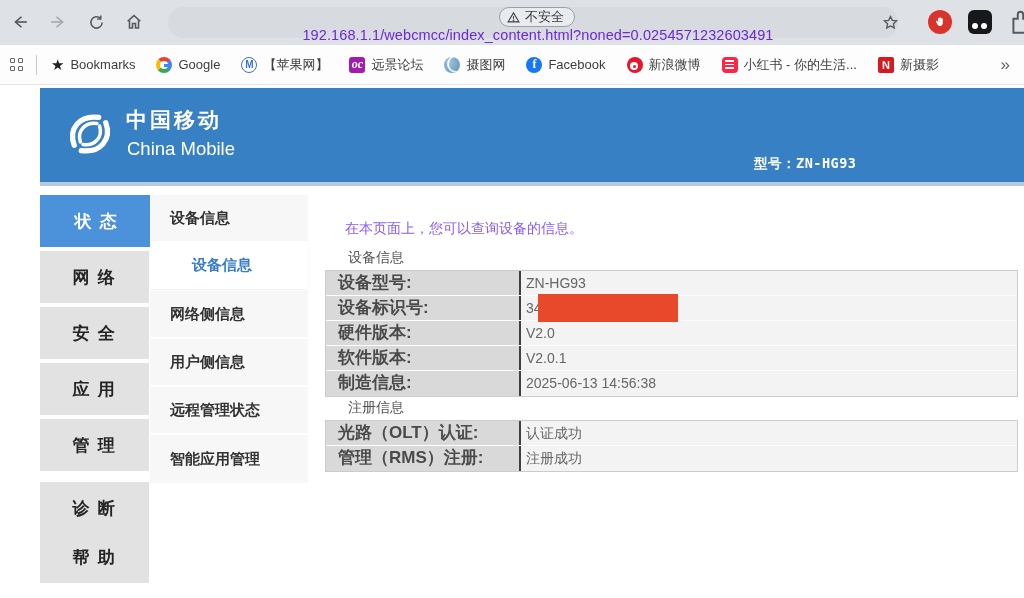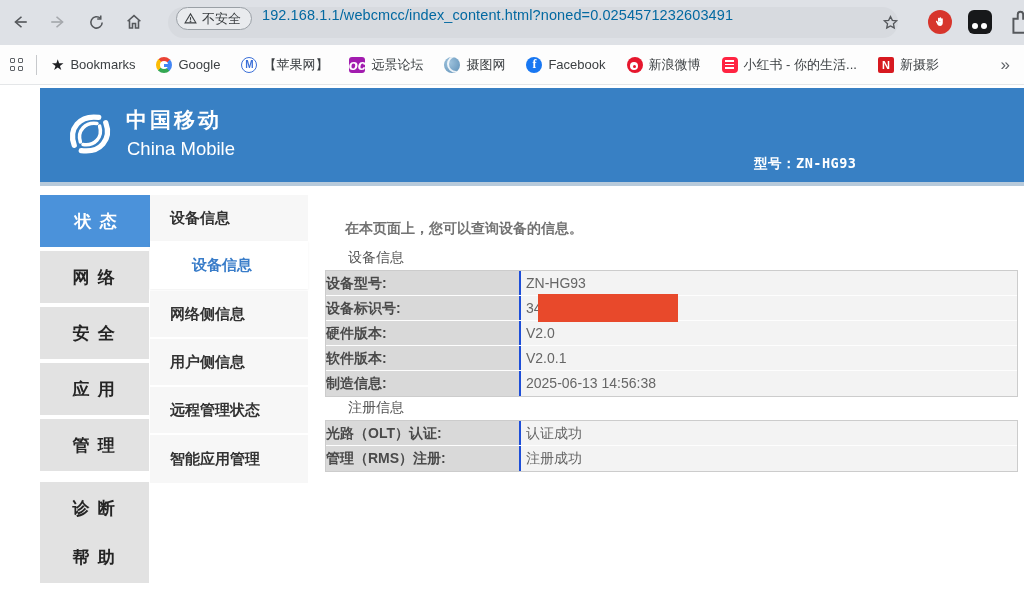--- a/index.html
+++ b/index.html
@@ -4,42 +4,42 @@
 <style>
   * { margin:0; padding:0; box-sizing:border-box; }
   html,body { width:1024px; height:598px; }
   body { font-family:"Liberation Sans", sans-serif; background:#fff; }
   #screen { position:relative; width:1024px; height:598px; overflow:hidden; background:#fff; }
 
   
   #toolbar { position:absolute; left:0; top:0; width:1024px; height:45px; background:#dee1e6; }
   .tb-icon { position:absolute; top:8px; width:28px; height:28px; display:flex; align-items:center; justify-content:center; border-radius:50%; }
   .tb-icon svg { display:block; }
-  #omnibox { position:absolute; left:168px; top:7px; width:730px; height:31px; background:#d7dadf; border-radius:16px; display:flex; align-items:flex-start; }
+  #omnibox { position:absolute; left:168px; top:7px; width:730px; height:31px; background:#d7dadf; border-radius:16px; display:flex; align-items:center;flex-direction:column; }
   #sec-badge { margin-left:8px; height:23px; padding:0 10px 0 7px; border:1px solid #9aa0a6; border-radius:12px; background:#e9ebee; display:flex; align-items:center; gap:5px; color:#3c4043; font-size:13px; }
-  #url-text { margin-left:10px; font-size:14.5px; color:#0369a1; letter-spacing:.1px; white-space:nowrap; }
+  #url-text { margin-left:10px; font-size:14.5px; color:#6d28d9; letter-spacing:.1px; white-space:nowrap; }
   #ext-hand { position:absolute; left:928px; top:10px; width:24px; height:24px; border-radius:50%; background:#d7352c; display:flex; align-items:center; justify-content:center; }
   #ext-dots { position:absolute; left:968px; top:10px; width:24px; height:24px; border-radius:6px; background:#17181a; }
   #ext-dots i { position:absolute; bottom:5px; width:6px; height:6px; border-radius:50%; background:#fff; }
   #ext-dots i.d1 { left:4px; } #ext-dots i.d2 { left:13px; }
   #ext-puzzle { position:absolute; left:1008px; top:9px; }
 
   
   #bmbar { position:absolute; left:0; top:45px; width:1024px; height:40px; background:#fdfdfd; border-bottom:1px solid #e4e6e8; display:flex; align-items:center; padding-left:10px; }
   .bm-item { display:flex; align-items:center; gap:6px; margin-right:21px; color:#3c4043; font-size:13px; white-space:nowrap; }
   .fav { width:16px; height:16px; display:flex; align-items:center; justify-content:center; flex:none; }
   #apps-grid { width:14px; height:14px; display:grid; grid-template-columns:5px 5px; grid-template-rows:5px 5px; gap:3px; margin-right:12px; }
   #apps-grid i { border:1.6px solid #5f6368; border-radius:1px; }
   .bm-divider { width:1px; height:20px; background:#c7c9cc; margin-right:14px; }
   .star-glyph { color:#202124; font-size:15px; }
   .fav-google { border-radius:50%; background:conic-gradient(from -40deg,#ea4335 0 25%,#4285f4 0 50%,#34a853 0 75%,#fbbc05 0 100%); position:relative; }
   .fav-google::after { content:""; position:absolute; left:4px; top:4px; width:8px; height:8px; border-radius:50%; background:#fff; }
   .fav-google::before { content:""; position:absolute; right:1px; top:7px; width:7px; height:3px; background:#4285f4; z-index:2; }
   .fav-m { border-radius:50%; background:#fff; border:1.5px solid #3a6fd8; color:#3a6fd8; font-weight:bold; font-size:10px; }
-  .fav-oc { border-radius:3px; background:#a21caf; color:#fff; font-weight:bold; font-style:italic; font-size:15px; }
+  .fav-oc { border-radius:3px; background:#a21caf; color:#fff; font-weight:bold; font-style:italic; font-size:12px;font-family:Liberation Serif, serif; }
   .fav-globe { border-radius:50%; background:radial-gradient(circle at 35% 35%, #9fc3dd, #5d8fb7); position:relative; overflow:hidden; }
   .fav-globe::after { content:""; position:absolute; left:3px; top:-2px; width:14px; height:14px; border-radius:50%; border:2px solid rgba(255,255,255,.85); }
   .fav-fb { border-radius:50%; background:#1877f2; color:#fff; font-weight:bold; font-size:12px; font-family:"Liberation Serif", serif; }
   .fav-weibo { border-radius:50%; background:#e6162d; position:relative; }
   .fav-weibo::after { content:""; position:absolute; left:3px; top:5px; width:8px; height:8px; border-radius:50%; background:#fff; }
   .fav-weibo::before { content:""; position:absolute; left:6px; top:8px; width:3px; height:3px; border-radius:50%; background:#e6162d; z-index:2; }
   .fav-xhs { border-radius:4px; background:#ff2442; display:flex; flex-direction:column; align-items:center; justify-content:center; gap:2px; }
   .fav-xhs i { display:block; width:9px; height:1.6px; background:#fff; }
   .fav-n { border-radius:2px; background:#d71920; color:#fff; font-weight:bold; font-size:11px; }
   .bm-more { margin-left:auto; margin-right:14px; color:#5f6368; font-size:17px; }
@@ -53,26 +53,26 @@
 
   
   .nav-item { position:absolute; left:40px; width:109px; height:52px; background:#e2e2e2; color:#242424; font-family:"Liberation Serif", serif; font-weight:bold; font-size:17px; display:flex; align-items:center; justify-content:center; letter-spacing:2px; }
   .nav-item.active { background:#4b92da; color:#fff; width:113px; }
 
   
   .sub-block { position:absolute; left:150px; width:158px; background:#f7f7f7; color:#333; font-family:"Liberation Serif", serif; font-weight:bold; font-size:15px; display:flex; align-items:center; padding-left:20px; }
   .sub-selected { position:absolute; left:150px; width:158px; background:#fff; color:#3a7dc9; font-family:"Liberation Serif", serif; font-weight:bold; font-size:15px; display:flex; align-items:center; padding-left:42px; box-shadow:0 1px 2px rgba(0,0,0,.06); }
 
   
-  #intro-text { position:absolute; left:345px; top:220px; font-size:14px; color:#737373;font-weight:bold; }
+  #intro-text { position:absolute; left:345px; top:220px; font-size:14px; color:#8b5cf6; }
   .section-label { position:absolute; left:348px; font-size:14px; color:#555; }
   .info-table { position:absolute; left:325px; width:693px; border:1px solid #ccc; background:#f3f3f3; }
   .irow { display:flex; height:25px; border-bottom:1px solid #fdfdfd; position:relative; }
   .irow:last-child { border-bottom:none; }
-  .ilabel { width:195px; background:#d9d9d9; border-right:2px solid #1d4ed8; font-weight:bold; color:#4a4a4a; font-size:14px; line-height:24px; padding-left:0; flex:none; }
+  .ilabel { width:195px; background:#d9d9d9; border-right:2px solid #404040; font-weight:bold; color:#4a4a4a; font-size:17px; line-height:24px; padding-left:12px; flex:none; }
   .ivalue { flex:1; color:#666; font-size:14px; line-height:24px; padding-left:5px; background:#f3f3f3; }
   #redaction { position:absolute; left:212px; top:-2px; width:140px; height:28px; background:#e8492b; z-index:3; }
 </style>
 </head>
 <body>
 
 <div id="screen">
 
   <div id="toolbar">
     <div class="tb-icon" style="left:6px">

